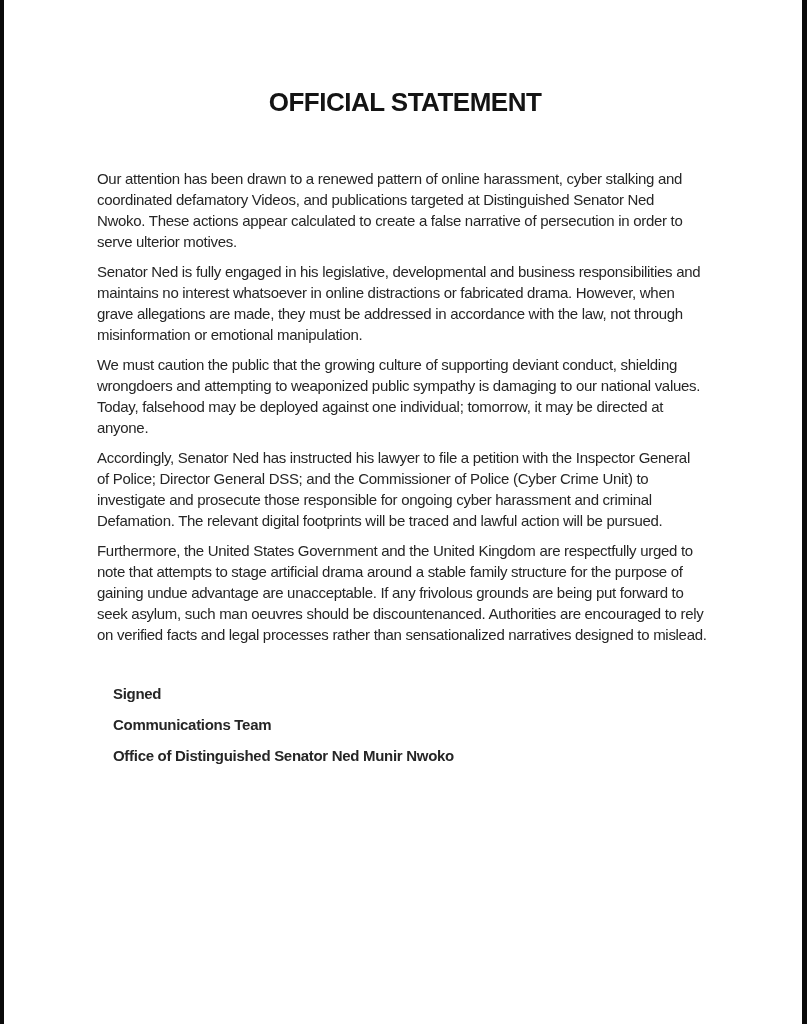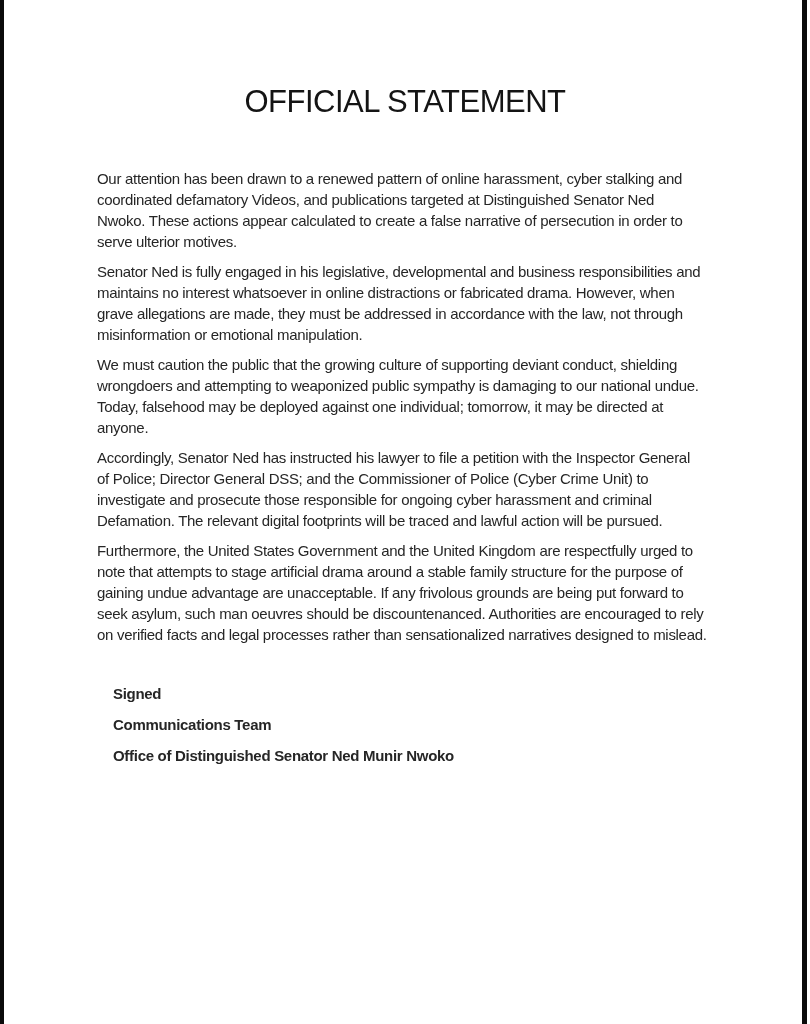--- a/index.html
+++ b/index.html
@@ -30,23 +30,23 @@
   .edge-left  { left: 0; width: 4px; }
   .edge-right { right: 3px; width: 5px; }
   .content {
     position: absolute;
     left: 97px;
     top: 85px;
     width: 616px;
   }
   h1.doc-title {
     margin: 0 0 49px 0;
-    font-size: 31px;
+    font-size: 26px;
     line-height: 34px;
-    font-weight: normal;
+    font-weight: bold;
     letter-spacing: -0.5px;
     text-align: center;
     color: var(--title-text);
   }
   p.body-par {
     margin: 0 0 9px 0;
     font-size: 15px;
     line-height: 21px;
     letter-spacing: -0.3px;
     color: var(--body-text);
@@ -79,21 +79,21 @@
 coordinated defamatory Videos, and publications targeted at Distinguished Senator Ned
 Nwoko. These actions appear calculated to create a false narrative of persecution in order to
 serve ulterior motives.</p>
 
     <p class="body-par">Senator Ned is fully engaged in his legislative, developmental and business responsibilities and
 maintains no interest whatsoever in online distractions or fabricated drama. However, when
 grave allegations are made, they must be addressed in accordance with the law, not through
 misinformation or emotional manipulation.</p>
 
     <p class="body-par">We must caution the public that the growing culture of supporting deviant conduct, shielding
-wrongdoers and attempting to weaponized public sympathy is damaging to our national undue.
+wrongdoers and attempting to weaponized public sympathy is damaging to our national values.
 Today, falsehood may be deployed against one individual; tomorrow, it may be directed at
 anyone.</p>
 
     <p class="body-par">Accordingly, Senator Ned has instructed his lawyer to file a petition with the Inspector General
 of Police; Director General DSS; and the Commissioner of Police (Cyber Crime Unit) to
 investigate and prosecute those responsible for ongoing cyber harassment and criminal
 Defamation. The relevant digital footprints will be traced and lawful action will be pursued.</p>
 
     <p class="body-par">Furthermore, the United States Government and the United Kingdom are respectfully urged to
 note that attempts to stage artificial drama around a stable family structure for the purpose of

